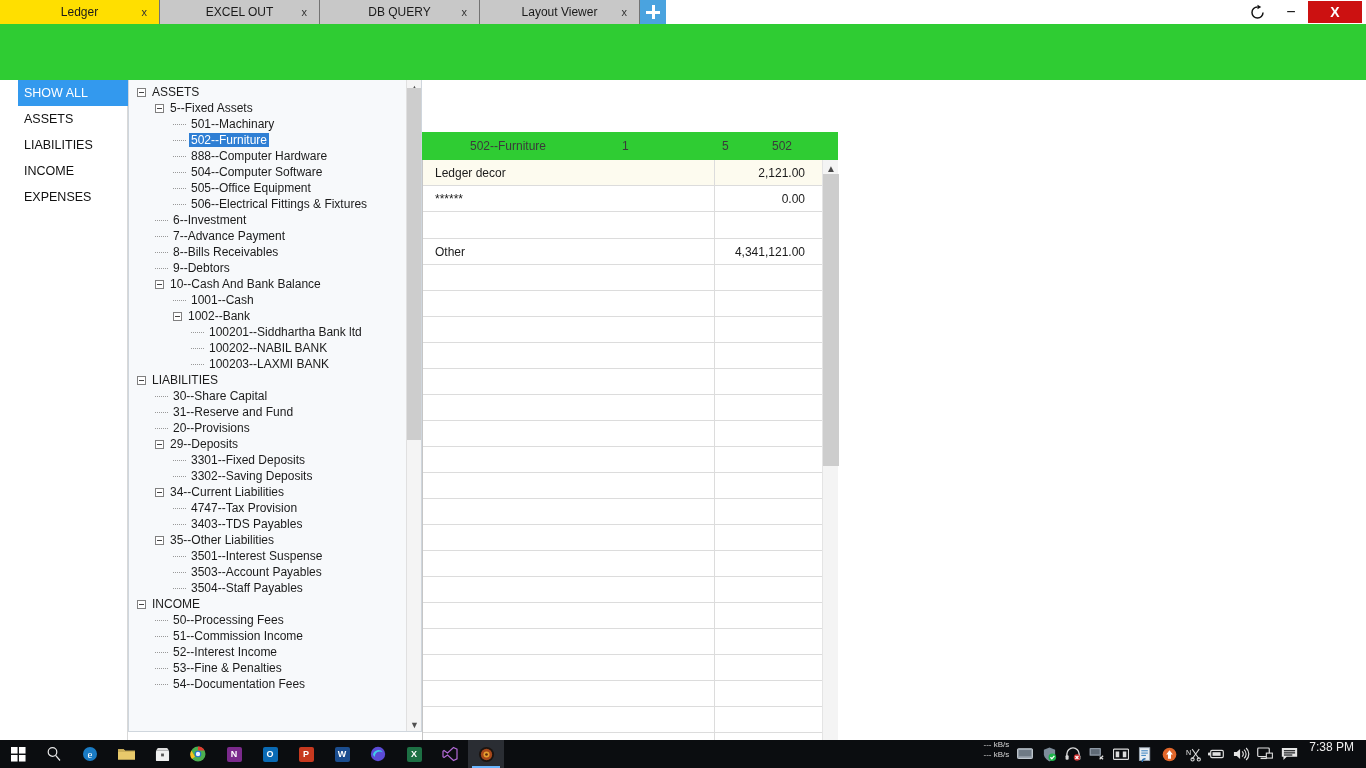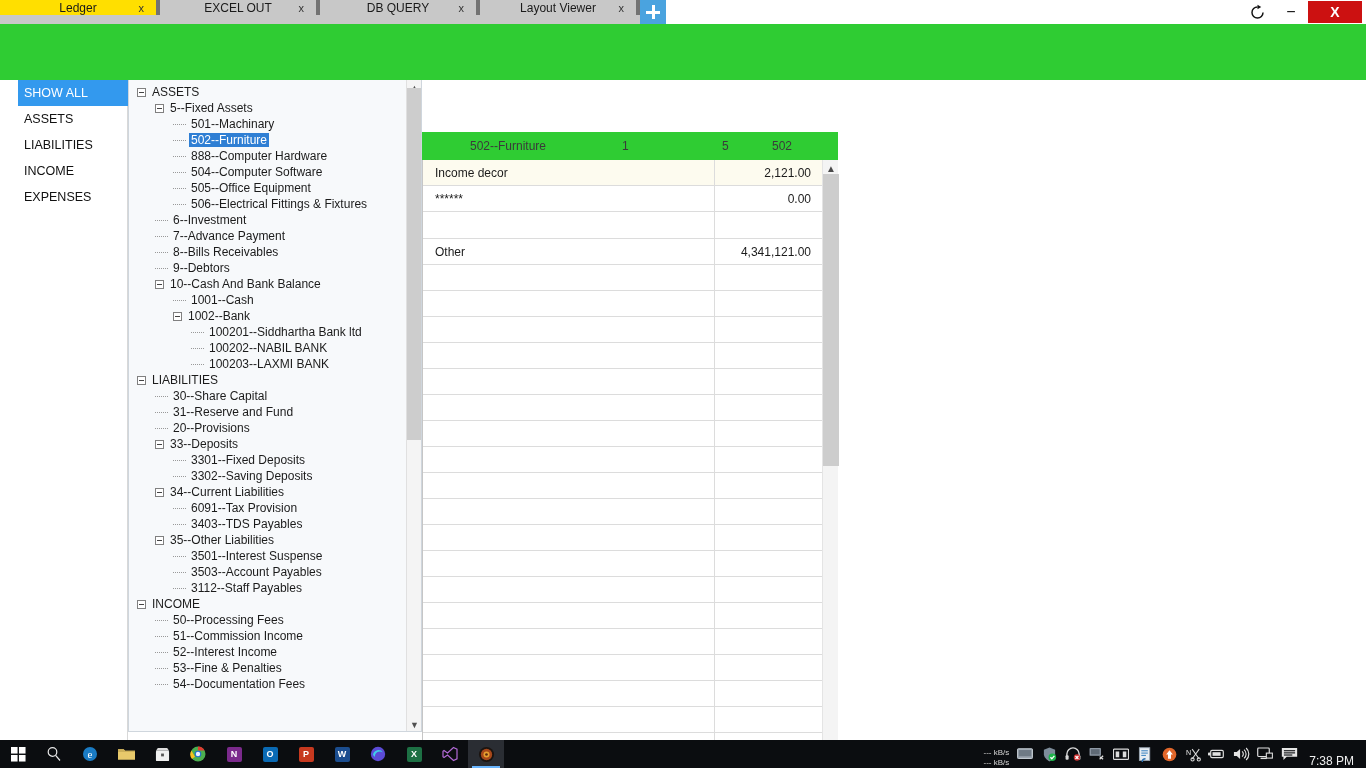--- a/index.html
+++ b/index.html
@@ -12,23 +12,23 @@
 
   
   #tabbar {
     position: absolute; left: 0; top: 0; width: 1366px; height: 24px;
     background: #c8c8c8;
     display: flex; align-items: stretch;
   }
   .tab {
     display: flex; align-items: center; justify-content: center;
     position: relative;
-    width: 160px; height: 15px;
+    width: 160px; height: 24px;
     font-size: 12px; color: #1a1a1a;
-    border-right: 4px solid #737373;
+    border-right: 1px solid #737373;
   }
   .tab.active { background: #ffdf00; font-weight: normal; }
   .tab .tab-label { pointer-events: none; }
   .tab .tab-close {
     position: absolute; right: 12px; top: 50%; transform: translateY(-50%);
     font-size: 11px; color: #333;
   }
   #tab-add {
     width: 26px; height: 24px;
     display: flex; align-items: center; justify-content: center;
@@ -149,21 +149,21 @@
   }
   .grow.tall { height: 27px; }
   .grow.highlight { background: #fdfbef; }
   .gc-name {
     width: 292px; padding-left: 12px;
     font-size: 12px; color: #1b1b1b; white-space: nowrap; overflow: hidden;
     border-right: 1px solid #dcdcdc; height: 100%;
     display: flex; align-items: center;
   }
   .gc-val {
-    width: 106px; padding-right: 10px; text-align: right;
+    width: 106px; padding-right: 16px; text-align: right;
     font-size: 12px; color: #1b1b1b; height: 100%;
     display: flex; align-items: center; justify-content: flex-end;
   }
 
   
   #grid-scroll {
     position: absolute; left: 804px; top: 80px; width: 16px; height: 620px;
     background: #f4f4f4; border-left: 1px solid #e4e4e4;
   }
   #grid-thumb {
@@ -188,21 +188,21 @@
   }
   .tb-icon.active { background: #2a2d33; }
   .tb-icon.active::after {
     content: ""; position: absolute; bottom: 0; left: 4px; right: 4px; height: 2px; background: #6ab6ff;
   }
   .sq { width: 15px; height: 15px; border-radius: 2px; display: flex; align-items: center;
         justify-content: center; font-size: 9px; font-weight: bold; color: #fff; }
 
   #tray {
     position: absolute; right: 0; top: 740px; height: 28px;
-    display: flex; align-items: flex-end;
+    display: flex; align-items: flex-start;
   }
   #netspeed {
     font-size: 8px; color: #d6d6d6; line-height: 10px; text-align: right;
     padding-right: 4px; font-family: "Liberation Sans", sans-serif;
   }
   .tray-icon {
     width: 24px; height: 28px; display: flex; align-items: center; justify-content: center;
     font-size: 12px; color: #dcdcdc; position: relative;
   }
   #clock {
@@ -380,41 +380,41 @@
           <span class="tlabel">31--Reserve and Fund</span>
         </div>
         <div class="tnode">
           <span class="spacer" style="width: 26px;"></span>
           <span class="dots"></span>
           <span class="tlabel">20--Provisions</span>
         </div>
         <div class="tnode">
           <span class="spacer" style="width: 26px;"></span>
           <span class="expander"></span>
-          <span class="tlabel">33--Deposits</span>
+          <span class="tlabel">29--Deposits</span>
         </div>
         <div class="tnode">
           <span class="spacer" style="width: 44px;"></span>
           <span class="dots"></span>
           <span class="tlabel">3301--Fixed Deposits</span>
         </div>
         <div class="tnode">
           <span class="spacer" style="width: 44px;"></span>
           <span class="dots"></span>
           <span class="tlabel">3302--Saving Deposits</span>
         </div>
         <div class="tnode">
           <span class="spacer" style="width: 26px;"></span>
           <span class="expander"></span>
           <span class="tlabel">34--Current Liabilities</span>
         </div>
         <div class="tnode">
           <span class="spacer" style="width: 44px;"></span>
           <span class="dots"></span>
-          <span class="tlabel">6091--Tax Provision</span>
+          <span class="tlabel">4747--Tax Provision</span>
         </div>
         <div class="tnode">
           <span class="spacer" style="width: 44px;"></span>
           <span class="dots"></span>
           <span class="tlabel">3403--TDS Payables</span>
         </div>
         <div class="tnode">
           <span class="spacer" style="width: 26px;"></span>
           <span class="expander"></span>
           <span class="tlabel">35--Other Liabilities</span>
@@ -425,21 +425,21 @@
           <span class="tlabel">3501--Interest Suspense</span>
         </div>
         <div class="tnode">
           <span class="spacer" style="width: 44px;"></span>
           <span class="dots"></span>
           <span class="tlabel">3503--Account Payables</span>
         </div>
         <div class="tnode">
           <span class="spacer" style="width: 44px;"></span>
           <span class="dots"></span>
-          <span class="tlabel">3112--Staff Payables</span>
+          <span class="tlabel">3504--Staff Payables</span>
         </div>
         <div class="tnode">
           <span class="spacer" style="width: 8px;"></span>
           <span class="expander"></span>
           <span class="tlabel">INCOME</span>
         </div>
         <div class="tnode">
           <span class="spacer" style="width: 26px;"></span>
           <span class="dots"></span>
           <span class="tlabel">50--Processing Fees</span>
@@ -474,21 +474,21 @@
 
   <div id="gridhead">
     <div class="hcell" id="hc-name">502--Furniture</div>
     <div class="hcell" id="hc-a">1</div>
     <div class="hcell" id="hc-b">5</div>
     <div class="hcell" id="hc-c">502</div>
   </div>
 
   <div id="gridbody">
       <div class="grow highlight">
-        <div class="gc-name">Income decor</div>
+        <div class="gc-name">Ledger decor</div>
         <div class="gc-val">2,121.00</div>
       </div>
       <div class="grow">
         <div class="gc-name">******</div>
         <div class="gc-val">0.00</div>
       </div>
       <div class="grow tall">
         <div class="gc-name"></div>
         <div class="gc-val"></div>
       </div>

